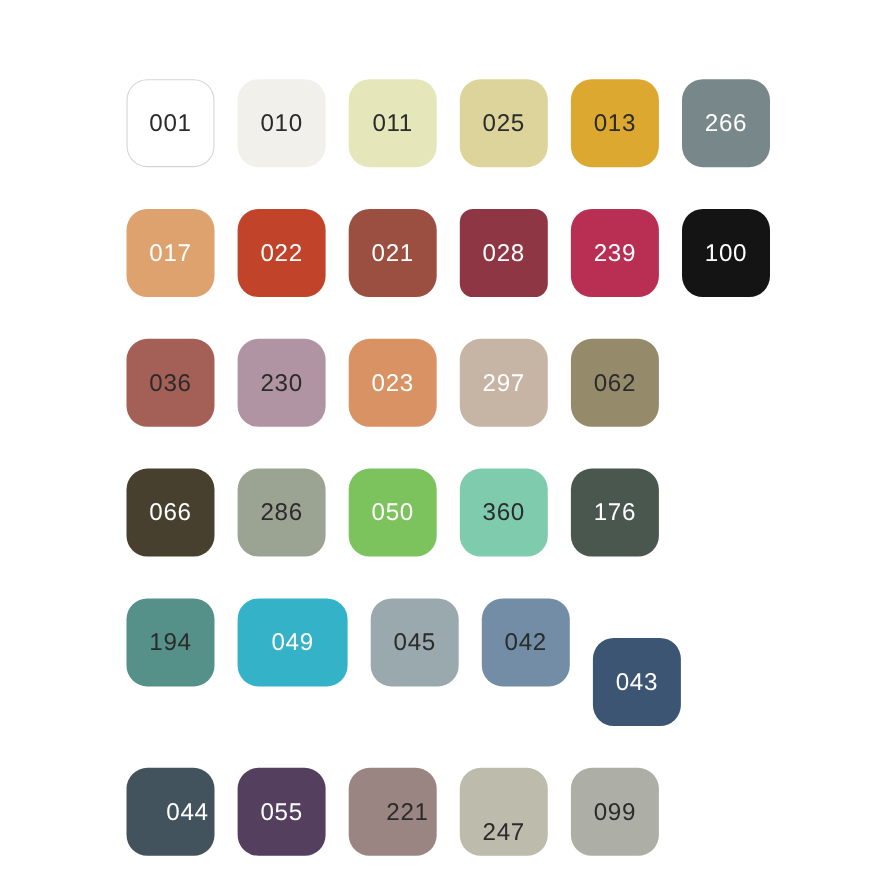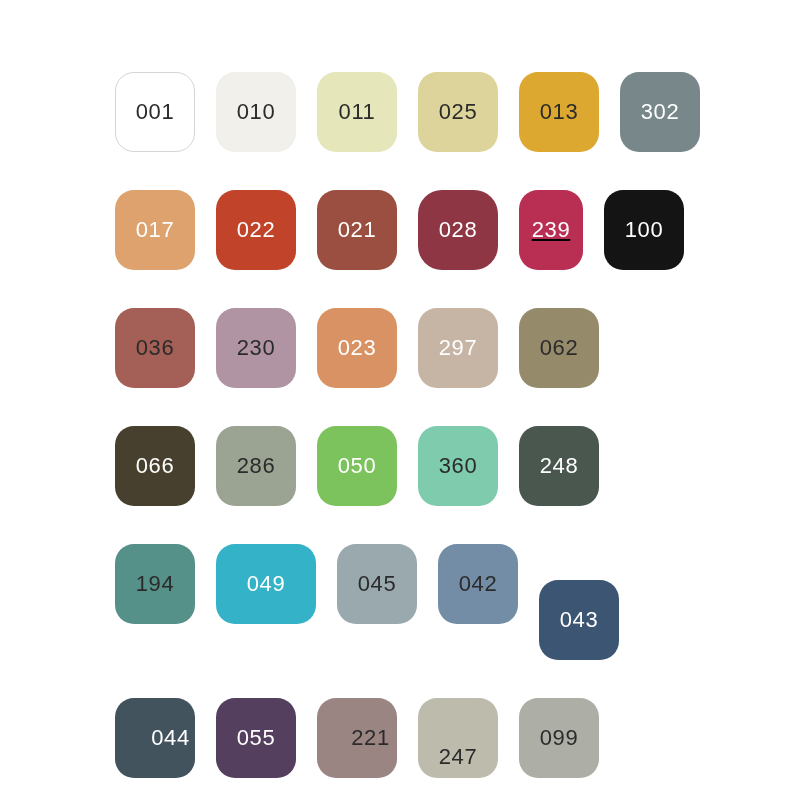--- a/index.html
+++ b/index.html
@@ -70,37 +70,37 @@
         <div class="swatch" style="background: rgb(229, 230, 186); border-radius: 19px; width: 80px; height: 80px;">
           <span class="swatch-code" style="color: rgb(43, 43, 43);">011</span>
         </div>
         <div class="swatch" style="background: rgb(221, 212, 155); border-radius: 19px; width: 80px; height: 80px;">
           <span class="swatch-code" style="color: rgb(43, 43, 43);">025</span>
         </div>
         <div class="swatch" style="background: rgb(220, 168, 47); border-radius: 19px; width: 80px; height: 80px;">
           <span class="swatch-code" style="color: rgb(43, 43, 43);">013</span>
         </div>
         <div class="swatch" style="background: rgb(120, 135, 138); border-radius: 19px; width: 80px; height: 80px;">
-          <span class="swatch-code" style="color: rgb(255, 255, 255);">302</span>
+          <span class="swatch-code" style="color: rgb(255, 255, 255);">266</span>
         </div>
       </div>
       <div class="swatch-row">
         <div class="swatch" style="background: rgb(221, 162, 109); border-radius: 19px; width: 80px; height: 80px;">
           <span class="swatch-code" style="color: rgb(255, 255, 255);">017</span>
         </div>
         <div class="swatch" style="background: rgb(192, 67, 42); border-radius: 19px; width: 80px; height: 80px;">
           <span class="swatch-code" style="color: rgb(255, 255, 255);">022</span>
         </div>
         <div class="swatch" style="background: rgb(155, 79, 65); border-radius: 19px; width: 80px; height: 80px;">
           <span class="swatch-code" style="color: rgb(255, 255, 255);">021</span>
         </div>
-        <div class="swatch" style="background: rgb(142, 54, 68); border-radius: 24px; width: 80px; height: 80px;">
+        <div class="swatch" style="background: rgb(142, 54, 68); border-radius: 12px; width: 80px; height: 80px;">
           <span class="swatch-code" style="color: rgb(255, 255, 255);">028</span>
         </div>
-        <div class="swatch" style="background: rgb(185, 46, 83); border-radius: 19px; width: 64px; height: 80px; text-decoration: underline;">
+        <div class="swatch" style="background: rgb(185, 46, 83); border-radius: 19px; width: 80px; height: 80px;">
           <span class="swatch-code" style="color: rgb(255, 255, 255);">239</span>
         </div>
         <div class="swatch" style="background: rgb(20, 20, 20); border-radius: 19px; width: 80px; height: 80px;">
           <span class="swatch-code" style="color: rgb(255, 255, 255);">100</span>
         </div>
       </div>
       <div class="swatch-row">
         <div class="swatch" style="background: rgb(164, 95, 86); border-radius: 19px; width: 80px; height: 80px;">
           <span class="swatch-code" style="color: rgb(43, 43, 43);">036</span>
         </div>
@@ -124,21 +124,21 @@
         <div class="swatch" style="background: rgb(155, 163, 146); border-radius: 19px; width: 80px; height: 80px;">
           <span class="swatch-code" style="color: rgb(43, 43, 43);">286</span>
         </div>
         <div class="swatch" style="background: rgb(124, 195, 93); border-radius: 19px; width: 80px; height: 80px;">
           <span class="swatch-code" style="color: rgb(255, 255, 255);">050</span>
         </div>
         <div class="swatch" style="background: rgb(126, 203, 174); border-radius: 19px; width: 80px; height: 80px;">
           <span class="swatch-code" style="color: rgb(43, 43, 43);">360</span>
         </div>
         <div class="swatch" style="background: rgb(74, 87, 78); border-radius: 19px; width: 80px; height: 80px;">
-          <span class="swatch-code" style="color: rgb(255, 255, 255);">248</span>
+          <span class="swatch-code" style="color: rgb(255, 255, 255);">176</span>
         </div>
       </div>
       <div class="swatch-row">
         <div class="swatch" style="background: rgb(85, 145, 137); border-radius: 19px; width: 80px; height: 80px;">
           <span class="swatch-code" style="color: rgb(43, 43, 43);">194</span>
         </div>
         <div class="swatch" style="background: rgb(51, 178, 200); border-radius: 19px; width: 100px; height: 80px;">
           <span class="swatch-code" style="color: rgb(255, 255, 255);">049</span>
         </div>
         <div class="swatch" style="background: rgb(154, 169, 174); border-radius: 19px; width: 80px; height: 80px;">

